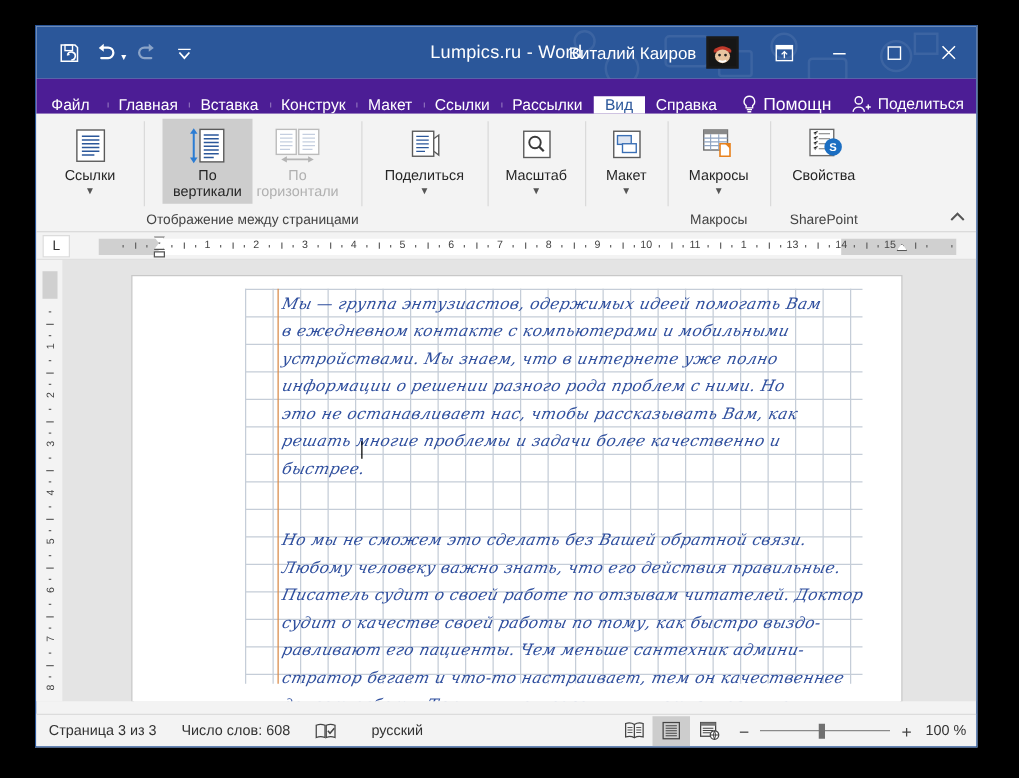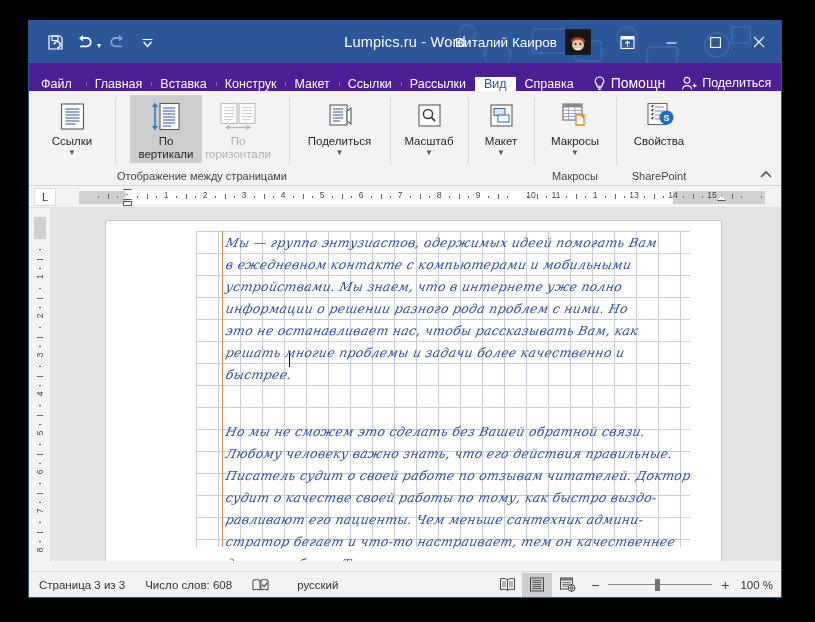--- a/index.html
+++ b/index.html
@@ -640,21 +640,21 @@
             <span class="rt dot" style="left: 330.75px;"></span>
             <span class="rt dot" style="left: 350.25px;"></span>
             <span class="rt num" style="left: 360px;">8</span>
             <span class="rt dash" style="left: 379.5px;"></span>
             <span class="rt dot" style="left: 369.75px;"></span>
             <span class="rt dot" style="left: 389.25px;"></span>
             <span class="rt num" style="left: 399px;">9</span>
             <span class="rt dash" style="left: 418.5px;"></span>
             <span class="rt dot" style="left: 408.75px;"></span>
             <span class="rt dot" style="left: 428.25px;"></span>
-            <span class="rt num" style="left: 452px;">10</span>
+            <span class="rt num" style="left: 438px;">10</span>
             <span class="rt dash" style="left: 457.5px;"></span>
             <span class="rt dot" style="left: 447.75px;"></span>
             <span class="rt dot" style="left: 467.25px;"></span>
             <span class="rt num" style="left: 477px;">11</span>
             <span class="rt dash" style="left: 496.5px;"></span>
             <span class="rt dot" style="left: 486.75px;"></span>
             <span class="rt dot" style="left: 506.25px;"></span>
             <span class="rt num" style="left: 516px;">1</span>
             <span class="rt dash" style="left: 535.5px;"></span>
             <span class="rt dot" style="left: 525.75px;"></span>

